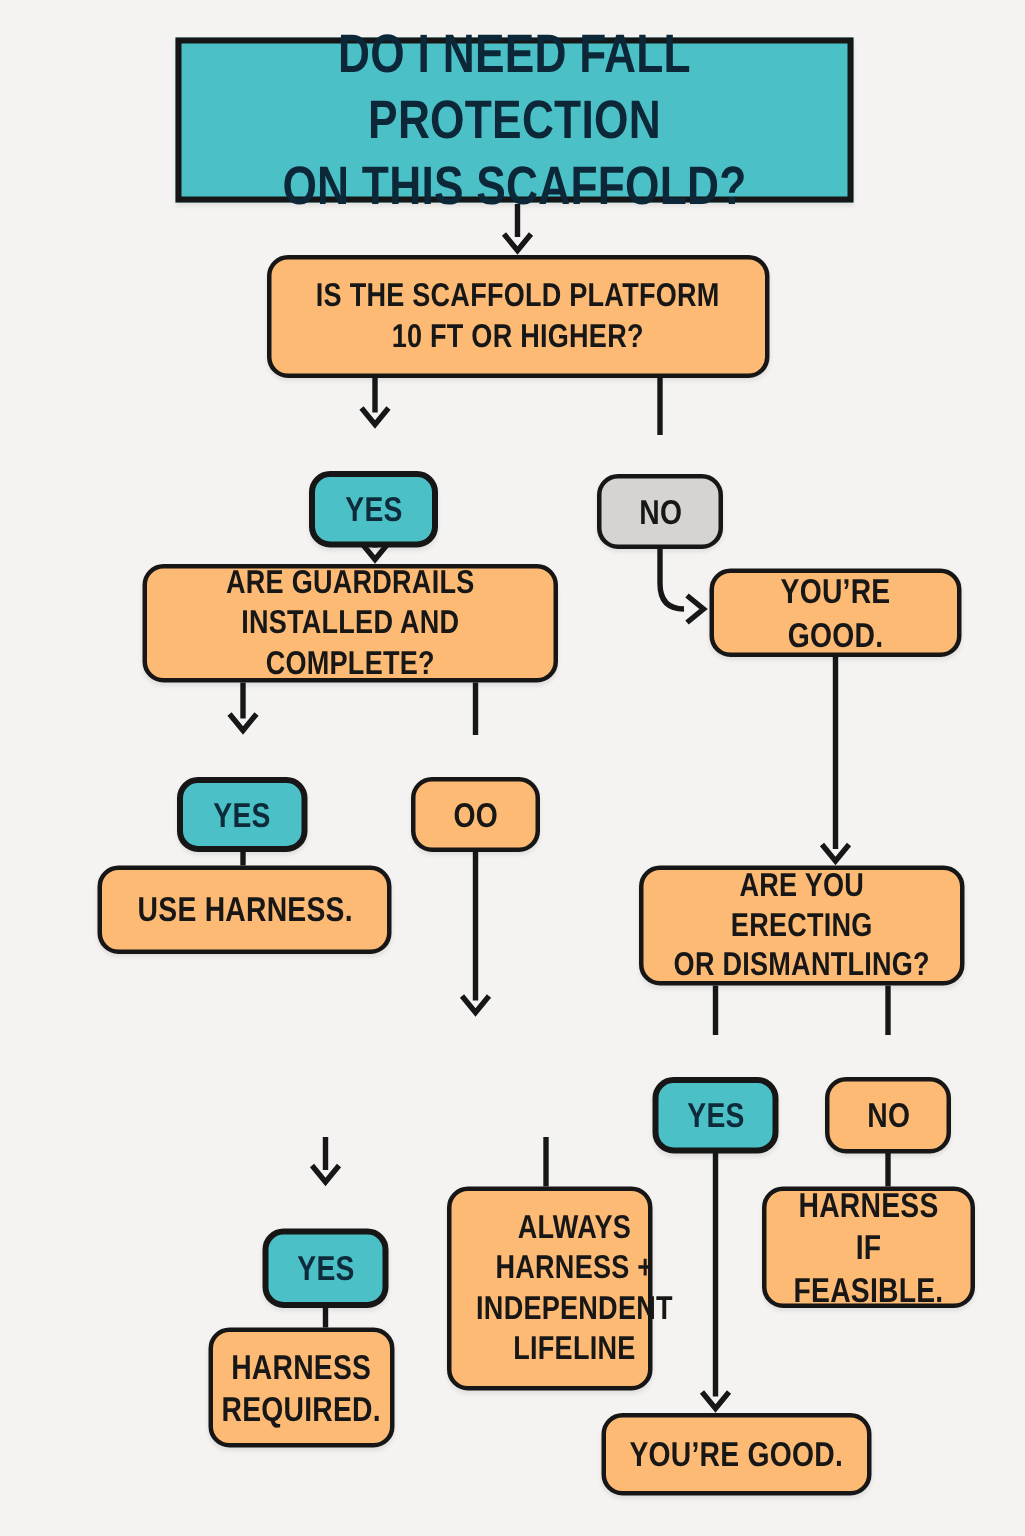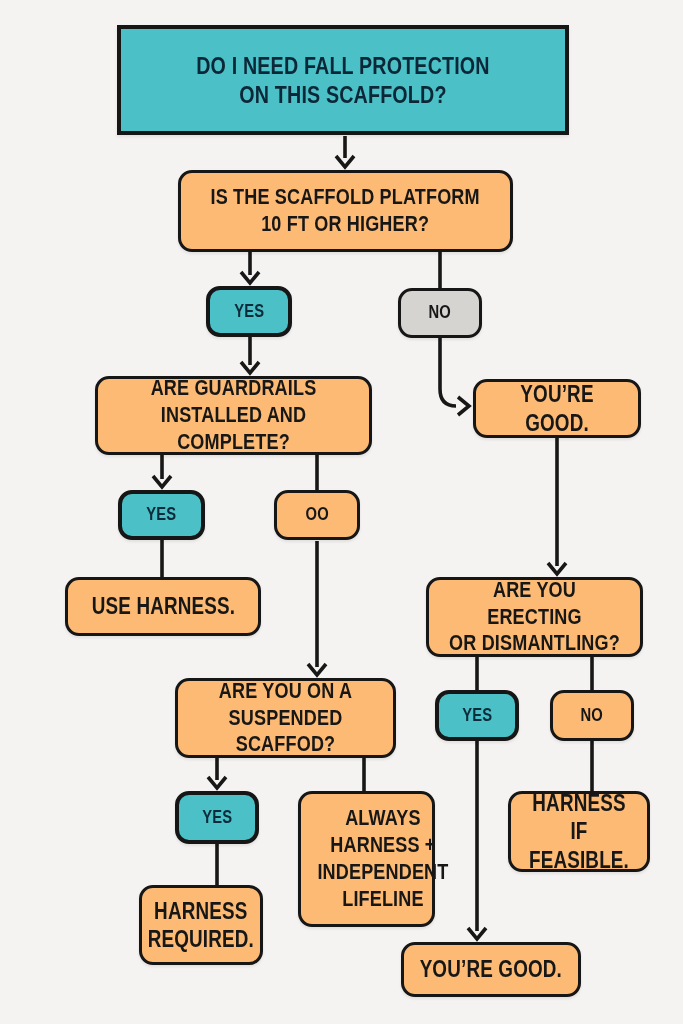--- a/index.html
+++ b/index.html
@@ -23,24 +23,24 @@
     background:#fdba74;border:3.5px solid #161616;border-radius:14px;
     color:var(--box-text);font-weight:bold;
     box-shadow:0 2px 3px rgba(0,0,0,0.08);
   }
   .node .lbl{
     display:inline-block;transform:scaleX(0.82);transform-origin:center;
     white-space:pre-line;line-height:1.22;letter-spacing:0.2px;
   }
   .node.title{
     background:var(--accent-teal);border-width:4px;border-radius:0;
-    color:var(--title-text);font-size:24px;
+    color:var(--title-text);font-size:36px;
   }
   .node.q{font-size:22px;}
-  .node.ans{font-size:18px;}
+  .node.ans{font-size:23px;margin-top:28px;}
   .node.teal{background:var(--accent-teal);border-width:4px;color:#0D2B3A;}
   .node.gray{background:var(--neutral-gray);}
   .node.term{font-size:23px;}
   .node.always{font-size:22px;padding-left:32px;}
 </style>
 </head>
 <body>
 
 <div class="canvas">
 
@@ -96,24 +96,20 @@
   </div>
 
   <div class="node term" style="left:65px;top:577px;width:196px;height:59px">
     <span class="lbl">USE HARNESS.</span>
   </div>
 
   <div class="node term" style="left:473px;top:379px;width:168px;height:59px">
     <span class="lbl">YOU’RE GOOD.</span>
   </div>
 
-  <div class="node q" style="left:175px;top:678px;width:221px;height:80px">
-    <span class="lbl">ARE YOU ON A
-SUSPENDED SCAFFOD?</span>
-  </div>
 
   <div class="node ans teal" style="left:175px;top:791px;width:84px;height:53px">
     <span class="lbl">YES</span>
   </div>
 
   <div class="node always" style="left:298px;top:791px;width:137px;height:136px">
     <span class="lbl">ALWAYS
 HARNESS +
 INDEPENDENT
 LIFELINE</span>

